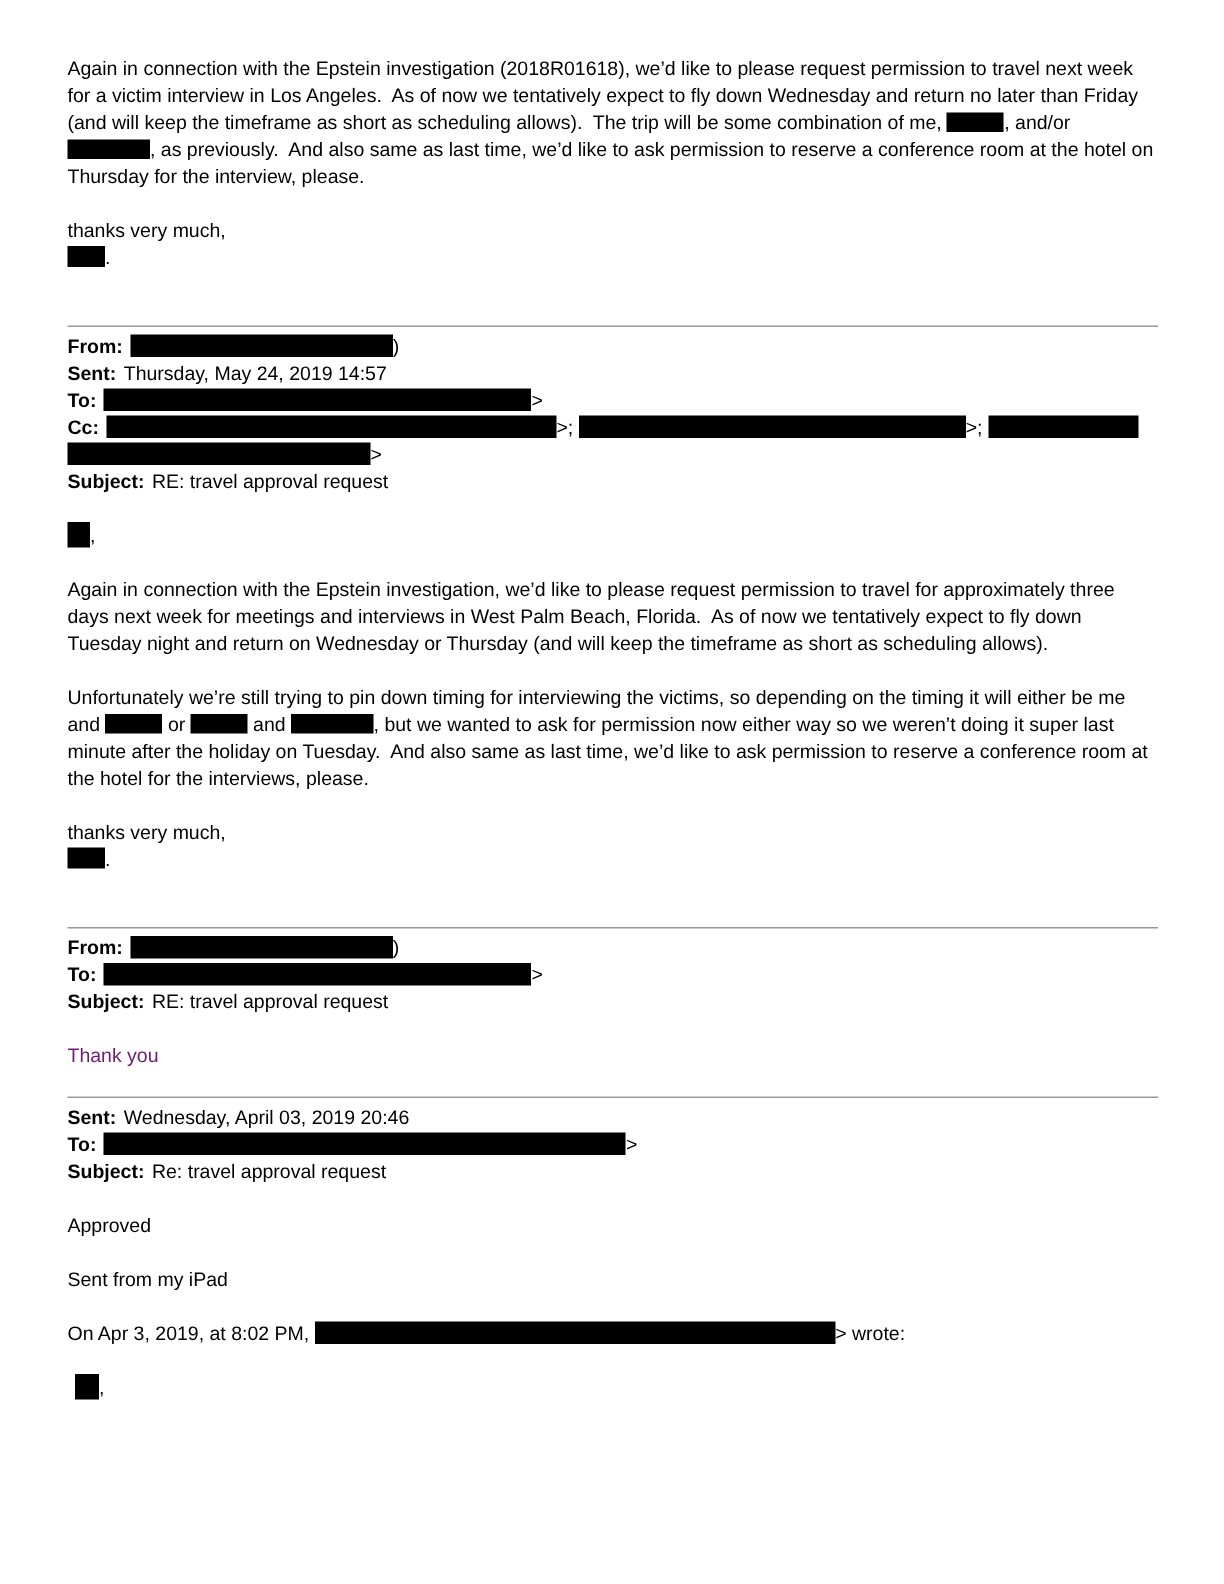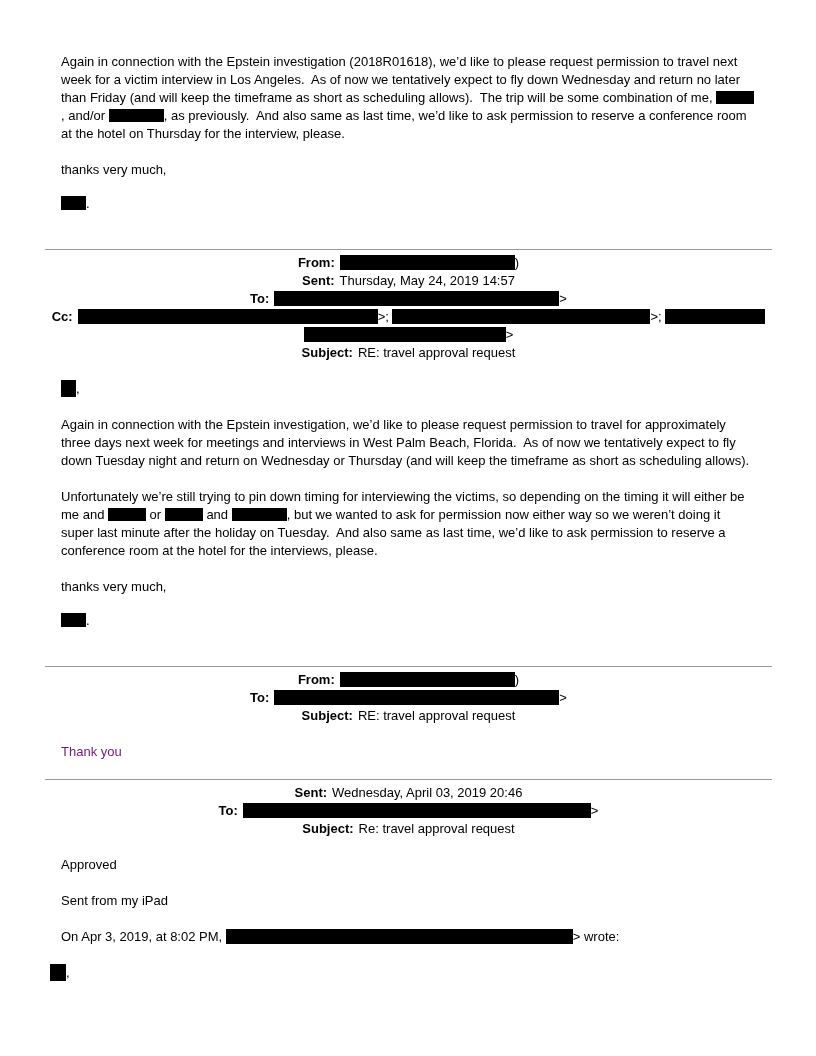--- a/index.html
+++ b/index.html
@@ -4,23 +4,23 @@
 <style>
   html,body{margin:0;padding:0;}
   body{width:816px;height:1056px;background:#ffffff;}
   .page{
     box-sizing:border-box;width:816px;height:1056px;
     padding:37px 44px 0 45px;
     font-family:"Liberation Sans",sans-serif;
     font-size:13px;line-height:18px;color:#000;
     overflow:hidden;
   }
-  .para{margin:16px;white-space:pre-wrap;}
+  .para{margin:0;white-space:pre-wrap;}
   .mb1{margin-bottom:18px;}
-  .hrow{margin:0;text-align:center;}
+  .hrow{margin:0;}
   .lbl{font-weight:700;margin-right:5px;}
   .redact{display:inline-block;background:#000;height:13px;vertical-align:-2px;}
   hr.div{border:0;border-top:1px solid #999999;margin:36px 0 4px 0;}
   hr.div.sm{margin-top:18px;}
   .blue{color:#701a75;}
   .indent{margin-left:5px;}
 </style>
 </head>
 <body>
 

